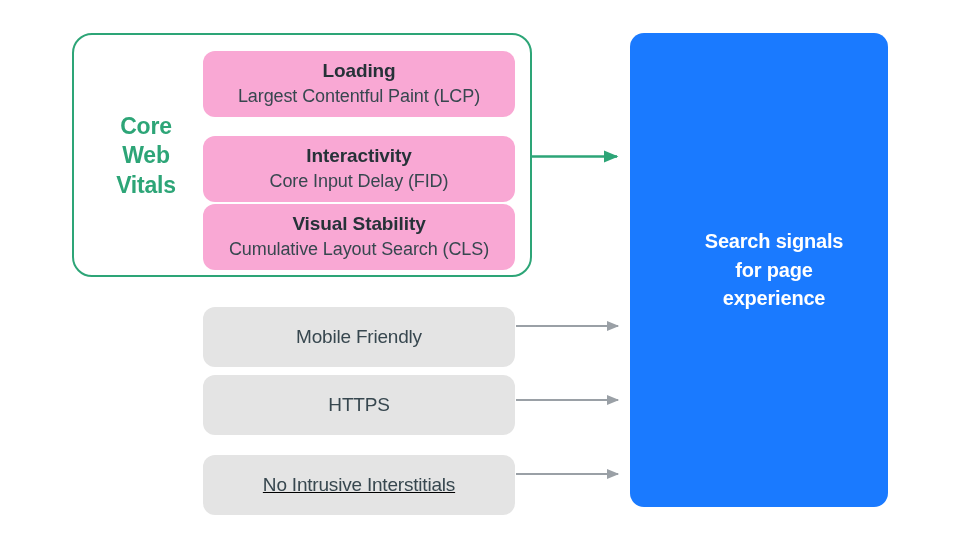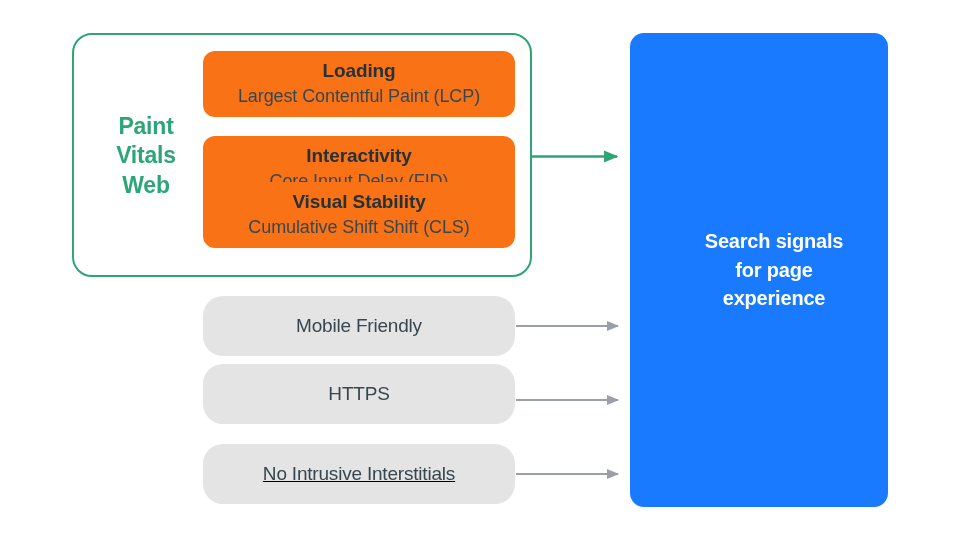--- a/index.html
+++ b/index.html
@@ -45,30 +45,30 @@
     letter-spacing: -0.2px;
   }
   .cwv-label .ln { display: block; }
 
   
   .metric-card {
     position: absolute;
     left: 203px;
     width: 312px;
     height: 66px;
-    background: #f97316;
+    background: #f9a8d4;
     border-radius: 12px;
     display: flex;
     flex-direction: column;
     align-items: center;
     justify-content: center;
   }
   .metric-card.c1 { top: 51px; }
   .metric-card.c2 { top: 136px; }
-  .metric-card.c3 { top: 182px; }
+  .metric-card.c3 { top: 204px; }
 
   .metric-title {
     color: #263238;
     font-size: 19px;
     font-weight: bold;
     line-height: 1.15;
     letter-spacing: -0.1px;
   }
   .metric-sub {
     color: #37474F;
@@ -79,24 +79,25 @@
     letter-spacing: -0.1px;
   }
 
   
   .gray-box {
     position: absolute;
     left: 203px;
     width: 312px;
     height: 60px;
     background: #E4E4E4;
-    border-radius: 20px;
+    border-radius: 12px;
     display: flex;
     align-items: center;
     justify-content: center;
+    margin-top: 11px;
   }
   .gray-box.g1 { top: 296px; }
   .gray-box.g2 { top: 364px; }
   .gray-box.g3 { top: 444px; text-decoration: underline; }
 
   .gray-label {
     color: #37474F;
     font-size: 19px;
     font-weight: normal;
     letter-spacing: -0.2px;
@@ -135,38 +136,38 @@
   }
 </style>
 </head>
 <body>
 
 <div id="stage">
 
   <div class="cwv-container"></div>
 
   <div class="cwv-label">
-    <span class="ln">Paint</span>
+    <span class="ln">Core</span>
+    <span class="ln">Web</span>
     <span class="ln">Vitals</span>
-    <span class="ln">Web</span>
   </div>
 
   <div class="metric-card c1">
     <span class="metric-title">Loading</span>
     <span class="metric-sub">Largest Contentful Paint (LCP)</span>
   </div>
 
   <div class="metric-card c2">
     <span class="metric-title">Interactivity</span>
     <span class="metric-sub">Core Input Delay (FID)</span>
   </div>
 
   <div class="metric-card c3">
     <span class="metric-title">Visual Stability</span>
-    <span class="metric-sub">Cumulative Shift Shift (CLS)</span>
+    <span class="metric-sub">Cumulative Layout Search (CLS)</span>
   </div>
 
   <div class="gray-box g1">
     <span class="gray-label">Mobile Friendly</span>
   </div>
 
   <div class="gray-box g2">
     <span class="gray-label">HTTPS</span>
   </div>
 

